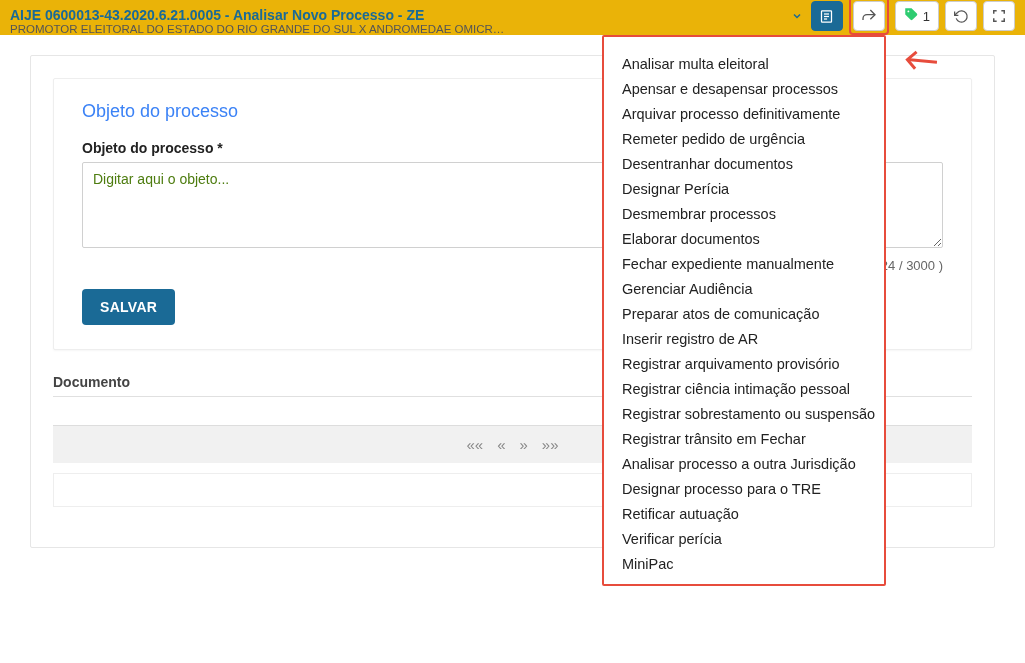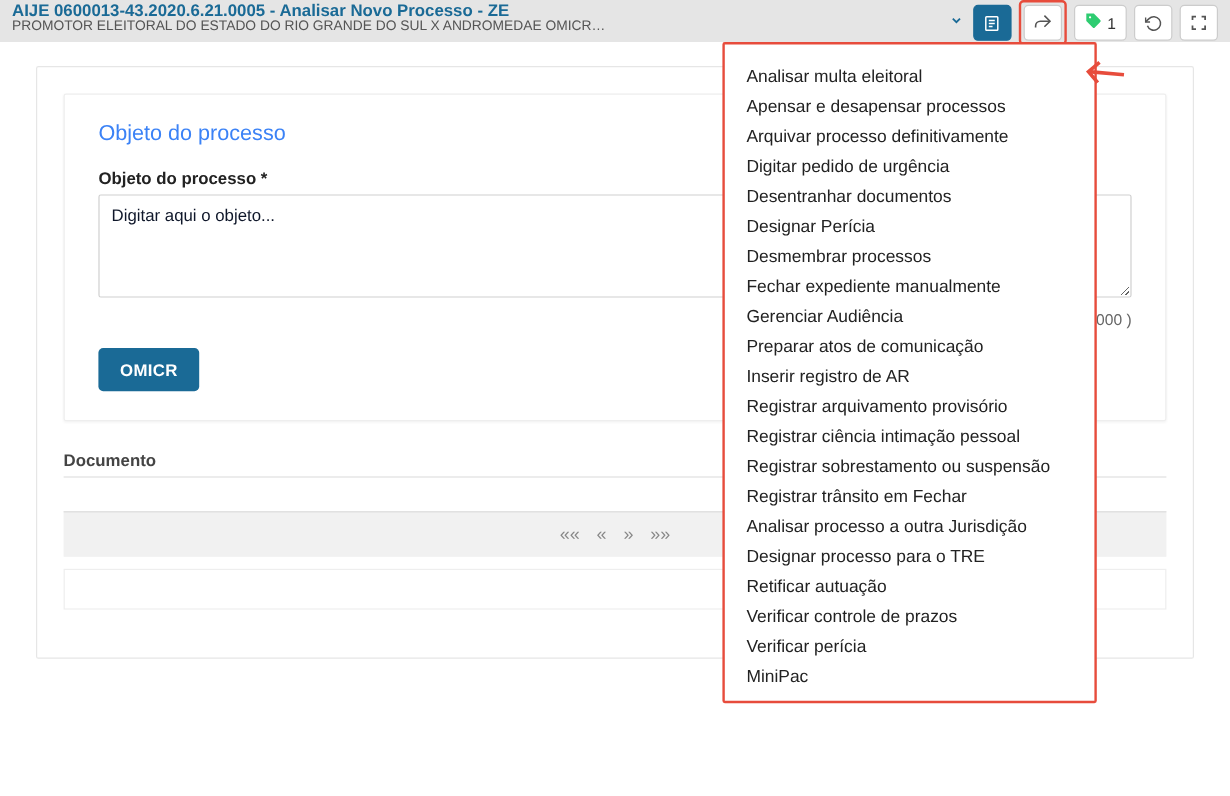--- a/index.html
+++ b/index.html
@@ -6,23 +6,23 @@
   body {
     font-family: -apple-system, BlinkMacSystemFont, "Segoe UI", Helvetica, Arial, sans-serif;
     background: #fff;
     width: 1025px;
     height: 663px;
     position: relative;
     overflow: hidden;
   }
   .topbar {
     height: 35px;
-    background: #e5e5e5;
-    display: flex;
-    align-items: flex-start;
+    background: #eab308;
+    display: flex;
+    align-items: flex-end;
     position: relative;
     padding: 0 10px;
   }
   .topbar-left { flex: 1; min-width: 0; }
   .process-title {
     color: #1a6a96;
     font-size: 14px;
     font-weight: 600;
     white-space: nowrap;
   }
@@ -119,21 +119,21 @@
     margin-bottom: 6px;
   }
   textarea.obj-input {
     width: 100%;
     height: 86px;
     border: 1px solid #d0d0d0;
     border-radius: 2px;
     padding: 8px 10px;
     font-size: 14px;
     font-family: inherit;
-    color: #0f172a;
+    color: #4d7c0f;
     resize: vertical;
   }
   .char-count {
     text-align: right;
     font-size: 13px;
     color: #666;
     margin-top: 6px;
   }
   .salvar-btn {
     margin-top: 16px;
@@ -174,21 +174,21 @@
     background: #fff;
     border: 1px solid #eee;
     height: 34px;
     margin-top: 10px;
   }
   
   .action-menu {
     position: absolute;
     top: 35px;
     left: 602px;
-    width: 312px;
+    width: 284px;
     max-height: 630px;
     background: #fff;
     border: 2px solid #e74c3c;
     border-top: 2px solid #e74c3c;
     border-radius: 2px;
     padding: 14px 0 8px 0;
     z-index: 50;
   }
   .action-menu-item {
     padding: 4.5px 18px;
@@ -261,51 +261,51 @@
     </svg>
 </div>
 
 <div class="main-area">
   <div class="outer-card">
     <div class="inner-card">
       <div class="card-title">Objeto do processo</div>
       <div class="field-label">Objeto do processo *</div>
       <textarea class="obj-input" style="">Digitar aqui o objeto...</textarea>
       <div class="char-count">( 24 / 3000 )</div>
-      <button class="salvar-btn">OMICR</button>
+      <button class="salvar-btn">SALVAR</button>
     </div>
 
     <div class="doc-section">
       <div class="doc-label">Documento</div>
       <div class="pager-strip">
         <span>««</span>
         <span>«</span>
         <span>»</span>
         <span>»»</span>
       </div>
       <div class="blank-strip"></div>
     </div>
   </div>
 </div>
 
 <div class="action-menu" id="actions-menu">
     <div class="action-menu-item">Analisar multa eleitoral</div>
     <div class="action-menu-item">Apensar e desapensar processos</div>
     <div class="action-menu-item">Arquivar processo definitivamente</div>
-    <div class="action-menu-item">Digitar pedido de urgência</div>
+    <div class="action-menu-item">Remeter pedido de urgência</div>
     <div class="action-menu-item">Desentranhar documentos</div>
     <div class="action-menu-item">Designar Perícia</div>
     <div class="action-menu-item">Desmembrar processos</div>
+    <div class="action-menu-item">Elaborar documentos</div>
     <div class="action-menu-item">Fechar expediente manualmente</div>
     <div class="action-menu-item">Gerenciar Audiência</div>
     <div class="action-menu-item">Preparar atos de comunicação</div>
     <div class="action-menu-item">Inserir registro de AR</div>
     <div class="action-menu-item">Registrar arquivamento provisório</div>
     <div class="action-menu-item">Registrar ciência intimação pessoal</div>
     <div class="action-menu-item">Registrar sobrestamento ou suspensão</div>
     <div class="action-menu-item">Registrar trânsito em Fechar</div>
     <div class="action-menu-item">Analisar processo a outra Jurisdição</div>
     <div class="action-menu-item">Designar processo para o TRE</div>
     <div class="action-menu-item">Retificar autuação</div>
-    <div class="action-menu-item">Verificar controle de prazos</div>
     <div class="action-menu-item">Verificar perícia</div>
     <div class="action-menu-item">MiniPac</div>
   </div>
 
 </body></html>

